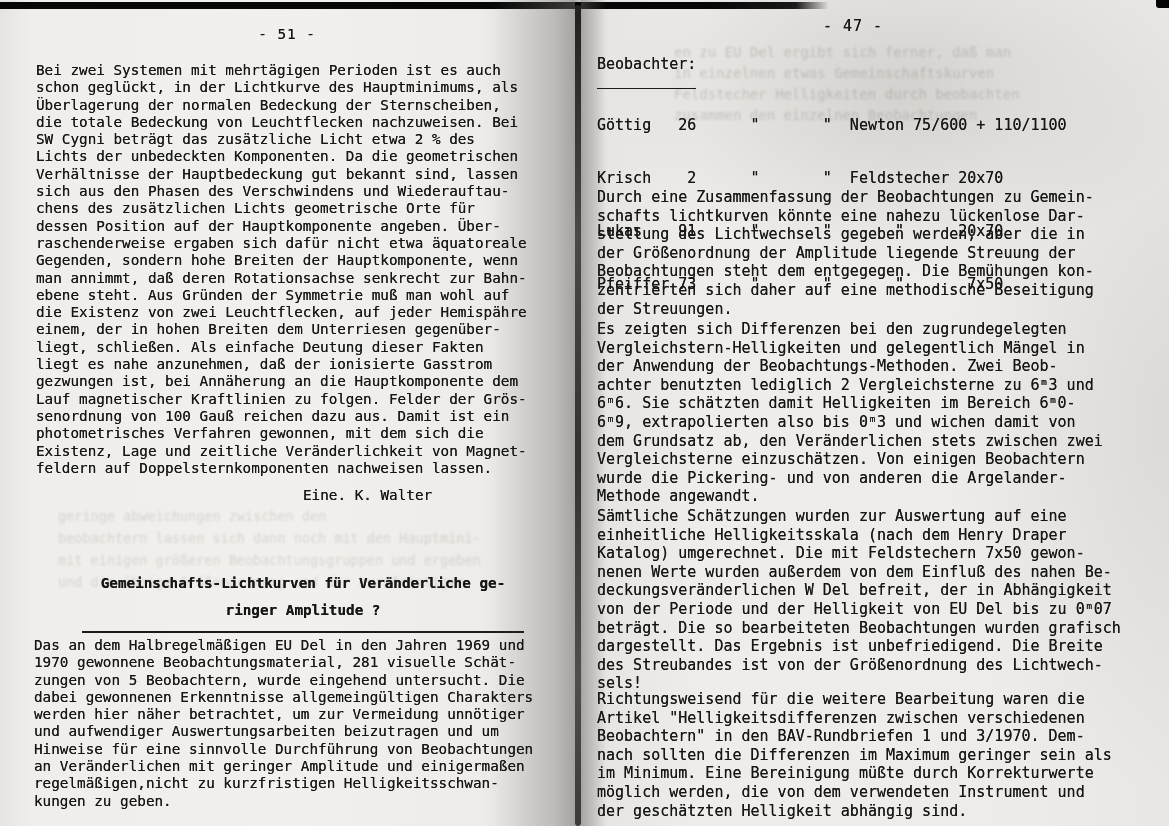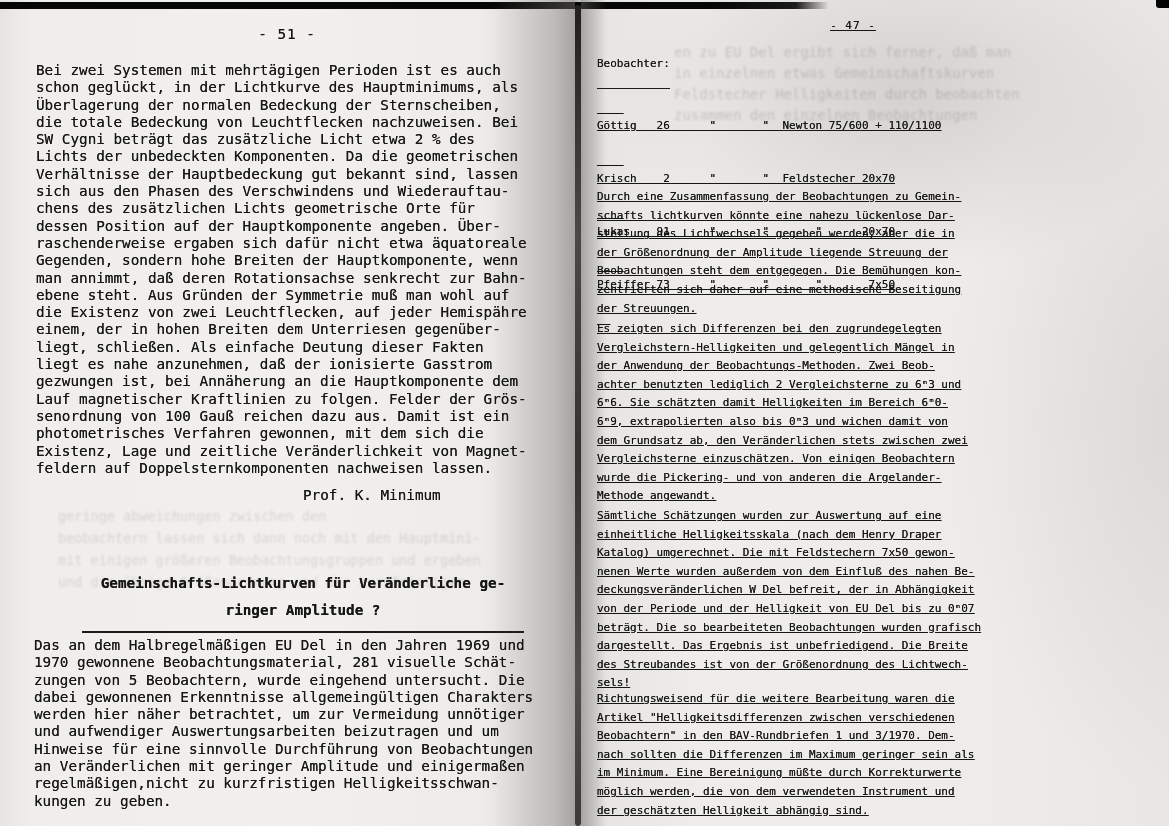--- a/index.html
+++ b/index.html
@@ -20,21 +20,21 @@
         #eeece8 1000px, #e9e7e3 1169px);
   }
   .ink{ text-shadow:0 0 0.55px rgba(25,25,25,0.85); }
   .abs{ position:absolute; }
   .para{ white-space:pre-line; }
   .rows{ white-space:pre; }
 
   
   .lp{ font-size:14.3px; line-height:17.3px; }
   
-  .rp{ font-size:11px; line-height:18.6px;text-decoration:underline; }
+  .rp{ font-size:15px; line-height:18.6px; }
 
   .pageno{ text-align:center; letter-spacing:1px; }
 
   .heading-block{
     text-align:center;
     line-height:27px;
     padding-bottom:7px;
     border-bottom:2px solid #1c1c1c;
     font-weight:bold;
   }
@@ -121,21 +121,21 @@
 einem, der in hohen Breiten dem Unterriesen gegenüber-
 liegt, schließen. Als einfache Deutung dieser Fakten
 liegt es nahe anzunehmen, daß der ionisierte Gasstrom
 gezwungen ist, bei Annäherung an die Hauptkomponente dem
 Lauf magnetischer Kraftlinien zu folgen. Felder der Grös-
 senordnung von 100 Gauß reichen dazu aus. Damit ist ein
 photometrisches Verfahren gewonnen, mit dem sich die
 Existenz, Lage und zeitliche Veränderlichkeit von Magnet-
 feldern auf Doppelsternkomponenten nachweisen lassen.</div>
 
-  <div class="abs lp ink" style="left:303px;top:487px;">Prof. K. Minimum</div>
+  <div class="abs lp ink" style="left:303px;top:487px;">Eine. K. Walter</div>
 
   <div class="abs lp ink heading-block" style="left:82px;top:570px;width:442px;">
     <div>Gemeinschafts-Lichtkurven für Veränderliche ge-</div>
     <div>ringer Amplitude ?</div>
   </div>
 
   <div class="abs lp ink para" style="left:34px;top:637px;width:534px;">Das an dem Halbregelmäßigen EU Del in den Jahren 1969 und
 1970 gewonnene Beobachtungsmaterial, 281 visuelle Schät-
 zungen von 5 Beobachtern, wurde eingehend untersucht. Die
 dabei gewonnenen Erkenntnisse allgemeingültigen Charakters

